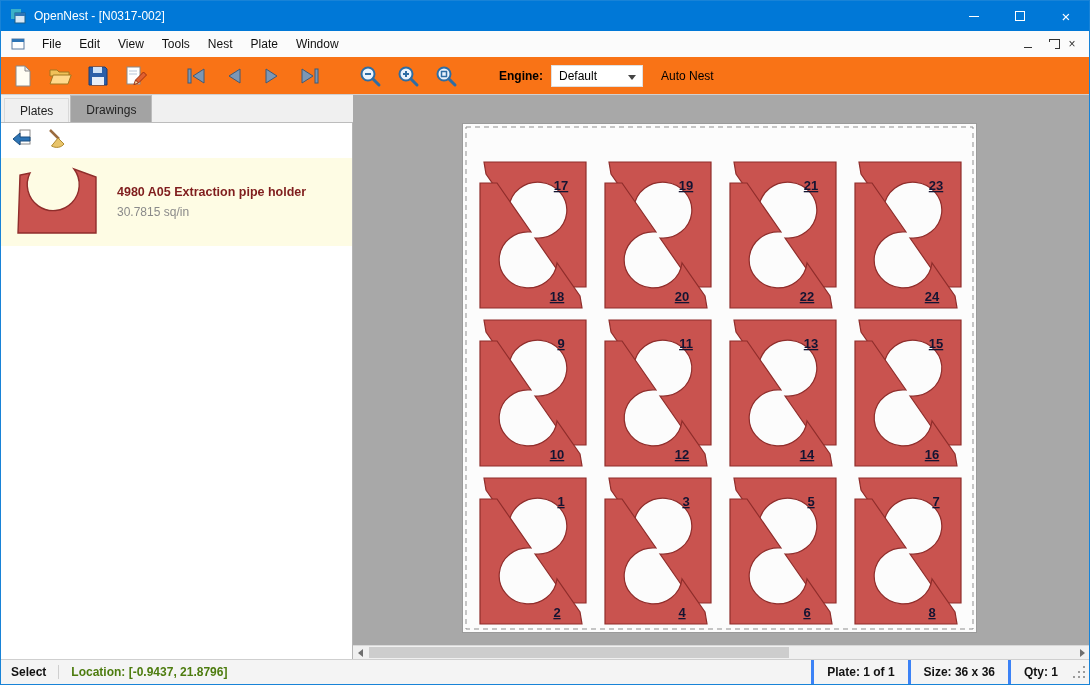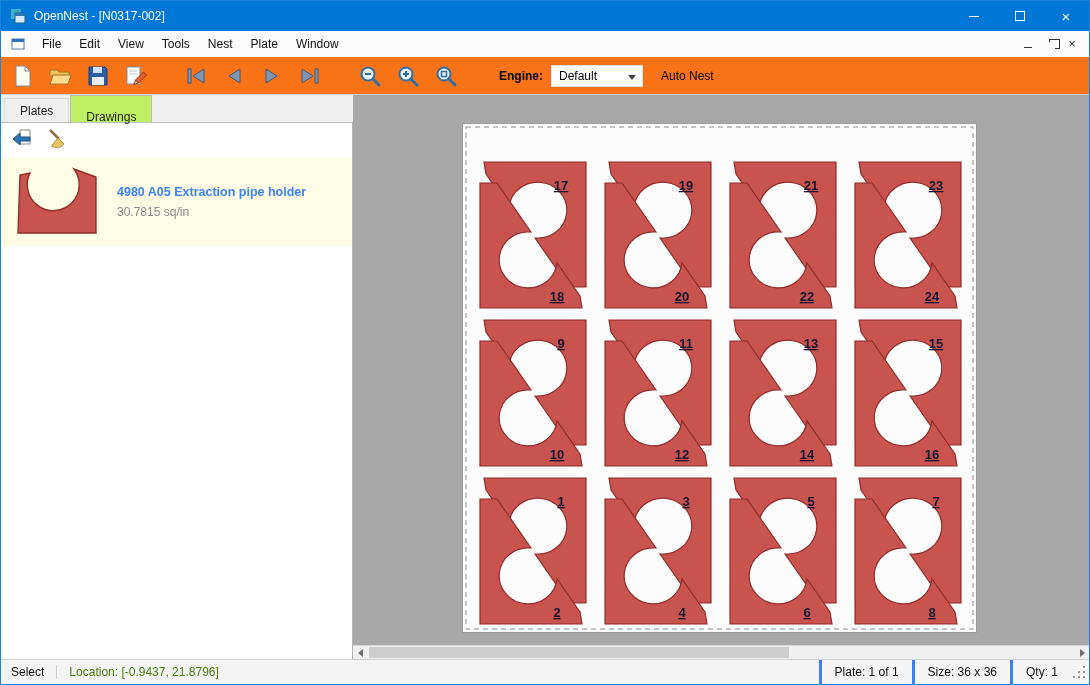--- a/index.html
+++ b/index.html
@@ -30,47 +30,47 @@
   .tool-btn{width:34px;height:30px;display:flex;align-items:center;justify-content:center;margin-left:4px;}
   .tool-gap{width:22px;}
   .engine-label{font-weight:bold;margin-left:36px;margin-right:8px;}
   .combo{width:92px;height:22px;background:#fff;border:1px solid #e0e0e0;display:flex;align-items:center;padding-left:7px;position:relative;}
   .combo .caret{position:absolute;right:6px;top:9px;width:0;height:0;border-left:4px solid transparent;border-right:4px solid transparent;border-top:5px solid #444;}
   .autonest{margin-left:18px;}
 
   
   .tabstrip{position:absolute;top:94px;left:0;width:352px;height:27px;background:#f0f0f0;display:flex;align-items:flex-end;padding-left:3px;}
   .tab{font-size:12px;padding:5px 15px;background:#f0f0f0;border:1px solid #d9d9d9;border-bottom:none;margin-right:1px;color:#222;height:24px;}
-  .tab.active{background:#bef264;border-color:#bcbcbc;height:27px;padding-top:14px;position:relative;z-index:2;}
+  .tab.active{background:#a3a3a3;border-color:#bcbcbc;height:27px;padding-top:7px;position:relative;z-index:2;}
 
   
   .left-panel{position:absolute;top:121px;left:0;width:352px;bottom:25px;background:#fff;border-right:1px solid #b5b5b5;border-top:1px solid #bcbcbc;}
   .panel-toolbar{height:32px;display:flex;align-items:center;padding:2px 4px;}
   .panel-btn{width:32px;height:28px;display:flex;align-items:center;justify-content:center;margin-right:4px;}
   .drawing-item{margin-top:3px;height:88px;background:#fefce4;display:flex;align-items:center;padding:4px 8px;}
   .thumb-wrap{width:96px;height:80px;display:flex;align-items:center;justify-content:center;}
   .drawing-text{margin-left:12px;font-size:12px;}
-  .drawing-title{font-weight:bold;color:#3b82f6;font-size:12.5px;margin-bottom:5px;}
+  .drawing-title{font-weight:bold;color:#7f1d1d;font-size:12.5px;margin-bottom:5px;}
   .drawing-sub{color:#8a8a8a;line-height:16px;}
 
   
   .canvas{position:absolute;left:352px;top:94px;right:0;bottom:25px;background:#a8a8a8;overflow:hidden;}
   .sheet{position:absolute;left:109px;top:28px;width:515px;height:510px;background:#fcfcfc;border:1px solid #9a9a9a;}
   .hscroll{position:absolute;left:0;right:0;bottom:0;height:14px;background:#f0f0f0;border-top:1px solid #d8d8d8;}
   .hs-arrow{position:absolute;top:0;width:14px;height:13px;display:flex;align-items:center;justify-content:center;}
   .hs-arrow.left{left:0;}
   .hs-arrow.right{right:0;}
   .tri-l{width:0;height:0;border-top:4px solid transparent;border-bottom:4px solid transparent;border-right:5px solid #6e6e6e;}
   .tri-r{width:0;height:0;border-top:4px solid transparent;border-bottom:4px solid transparent;border-left:5px solid #6e6e6e;}
   .hs-thumb{position:absolute;left:16px;top:1px;height:11px;width:420px;background:#cdcdcd;}
   #nest-svg text{font-family:"Liberation Sans",sans-serif;font-size:13px;font-weight:bold;text-anchor:middle;text-decoration:underline;}
   #nest-svg use{stroke-width:1.2;}
 
   
-  .statusbar{position:absolute;left:0;right:0;bottom:0;height:25px;background:#f4f4f4;border-top:1px solid #cfcfcf;display:flex;align-items:center;font-size:12px;color:#111;}
+  .statusbar{position:absolute;left:0;right:0;bottom:0;height:25px;background:#f4f4f4;border-top:1px solid #cfcfcf;display:flex;align-items:center;font-size:12px;color:#111;font-weight:bold;}
   .status-mode{padding:0 12px 0 10px;}
   .status-loc{border-left:1px solid #cfcfcf;padding:0 12px;color:#4d7c0f;}
   .status-right{margin-left:auto;display:flex;align-items:center;height:100%;}
   .status-cell{border-left:3px solid #3b82f6;padding:0 13px;height:100%;display:flex;align-items:center;}
   .grip{position:relative;width:16px;height:16px;margin-right:2px;}
   .grip i{position:absolute;width:2px;height:2px;background:#9b9b9b;}
 </style>
 </head>
 <body>
 

